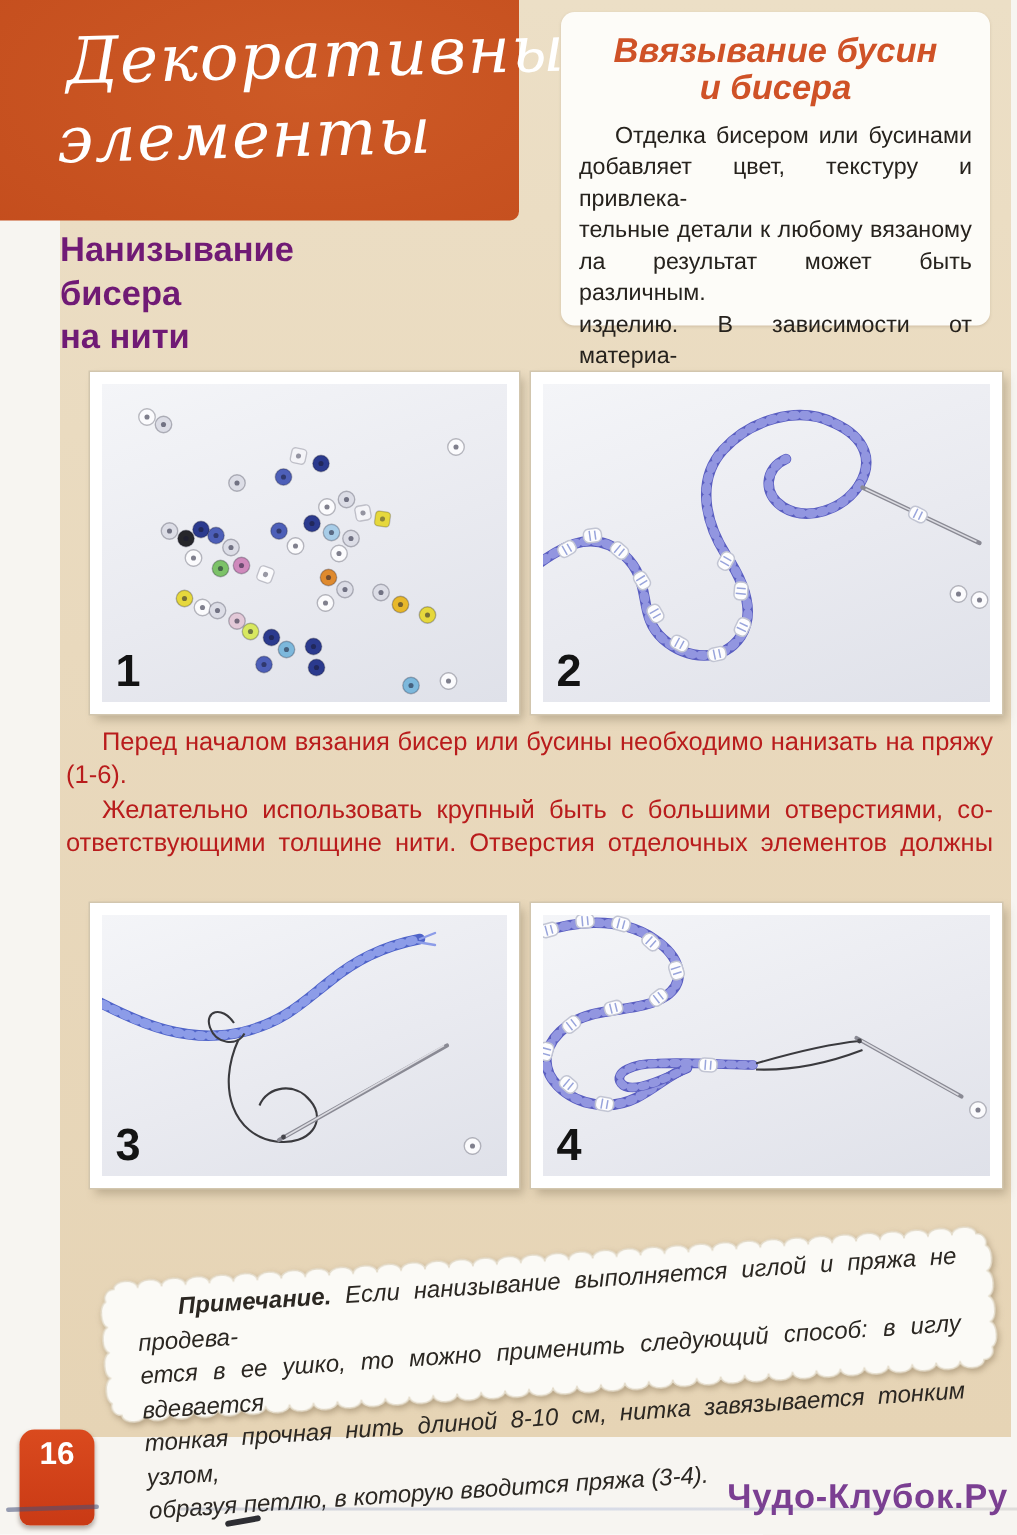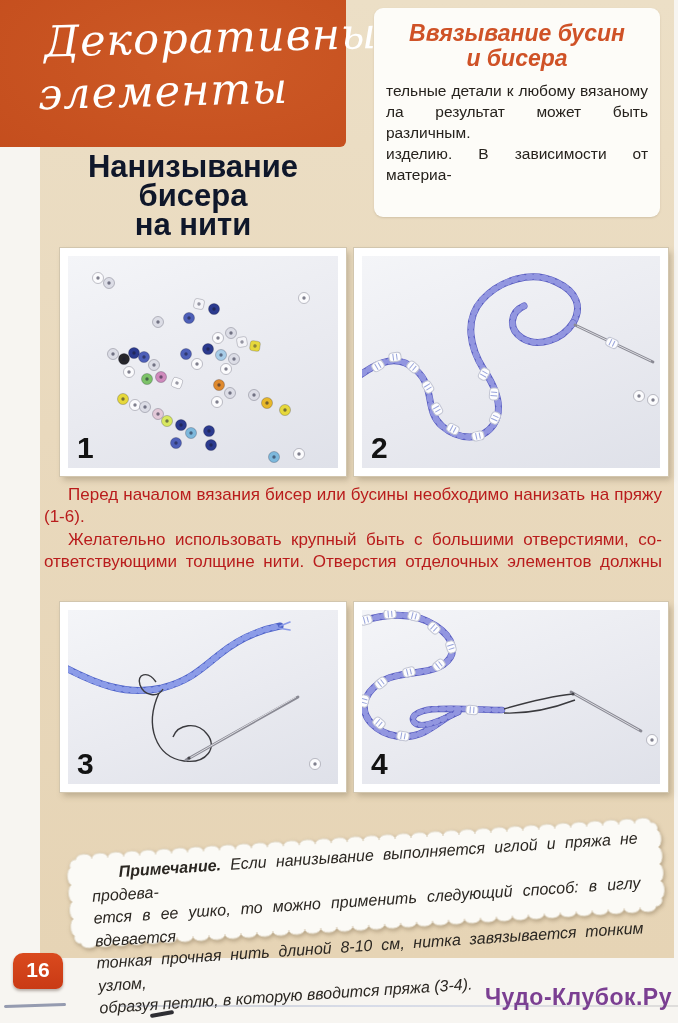--- a/index.html
+++ b/index.html
@@ -17,22 +17,22 @@
   .tan-panel{position:absolute;left:40px;top:0;width:634px;height:958px;
     background:linear-gradient(180deg,#ecdfc6 0%,#e9d9bd 45%,#e6d4b5 100%)}
 
   .banner{position:absolute;left:0;top:0;width:346px;height:147px;
     background:radial-gradient(120% 140% at 60% 40%,#cd5a26 0%,#c44d1d 70%,#b84616 100%);
     color:#fff;font-family:"DejaVu Serif",serif;font-style:italic;
     border-radius:0 0 6px 0}
   .banner-l1{position:absolute;left:44px;top:12px;font-size:43px;letter-spacing:1px;transform:rotate(-1.5deg)}
   .banner-l2{position:absolute;left:38px;top:66px;font-size:43px;letter-spacing:1px;transform:rotate(-1.5deg)}
 
-  .left-heading{position:absolute;left:40px;top:152px;width:306px;text-align:center;
-    font-size:31px;line-height:29px;font-weight:bold;color:#0f172a;white-space:pre-line}
+  .left-heading{position:absolute;left:40px;top:152px;width:306px;
+    font-size:23px;line-height:29px;font-weight:bold;color:#701a75;white-space:pre-line}
 
   .card{position:absolute;left:374px;top:8px;width:286px;height:209px;
     background:#fdfcf8;border-radius:9px;box-shadow:0 1px 2px rgba(140,120,90,.25)}
   .card-title{margin-top:13px;text-align:center;font-size:23px;line-height:25px;
     font-weight:bold;font-style:italic;color:var(--title-red);white-space:pre-line}
   .card-body{margin:9px 12px 0 12px;font-size:15.5px;line-height:21px;color:#26221d}
 
   .jline{text-align:justify;text-align-last:justify}
   .jline.nojust{text-align-last:left}
   .jline.ind{text-indent:24px}
@@ -51,21 +51,21 @@
     font-size:17px;line-height:22.3px;color:#b91c1c}
 
   .note{position:absolute;left:70px;top:836px;width:592px;height:96px;transform:rotate(-3.7deg)}
   .note-bg{position:absolute;left:0;top:0;width:592px;height:96px;overflow:visible;
     filter:drop-shadow(1px 2px 2px rgba(120,100,70,.45))}
   .note-text{position:absolute;left:22px;right:22px;top:9px;
     font-size:16px;line-height:22.5px;font-style:italic;color:#2b2722}
   .note-text .ind{text-indent:28px}
   .note-label{font-weight:bold}
 
-  .page-tab{position:absolute;left:13px;top:953px;width:50px;height:36px;
+  .page-tab{position:absolute;left:13px;top:953px;width:50px;height:64px;
     background:linear-gradient(180deg,#da4a1e,#c93a15);border-radius:10px 10px 7px 7px;
     color:#fff;font-size:21px;font-weight:bold;text-align:center;padding-top:5px;
     box-shadow:0 2px 3px rgba(80,60,50,.4)}
   .watermark{position:absolute;right:6px;top:984px;font-size:23px;font-weight:bold;
     color:var(--wm-purple);letter-spacing:.5px}
 
   .scanline{position:absolute;left:120px;top:1005px;width:558px;height:2px;opacity:.45;
     background:linear-gradient(90deg,rgba(70,80,110,.5),rgba(90,120,200,.45) 45%,rgba(70,70,80,.3))}
   .scanmark{position:absolute;left:150px;top:1012px;width:24px;height:4px;background:#2e2e33;
     border-radius:2px;transform:rotate(-10deg)}
@@ -85,20 +85,22 @@
   </div>
 
   <h2 class="left-heading">Нанизывание
 бисера
 на нити</h2>
 
   <div class="card">
     <h3 class="card-title">Ввязывание бусин
 и бисера</h3>
     <div class="card-body">
+      <div class="jline ind">Отделка бисером или бусинами</div>
+      <div class="jline">добавляет цвет, текстуру и привлека-</div>
       <div class="jline">тельные детали к любому вязаному</div>
       <div class="jline nojust">ла результат может быть различным.</div>
       <div class="jline">изделию. В зависимости от материа-</div>
     </div>
   </div>
 
   <figure class="photo" id="photo1">
     <svg viewBox="0 0 270 212">
       <defs>
         <g id="bead-c">

